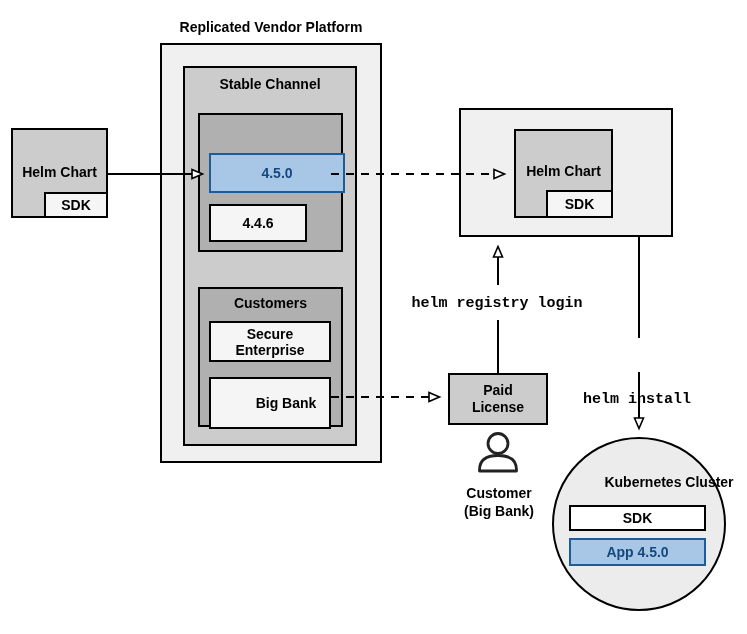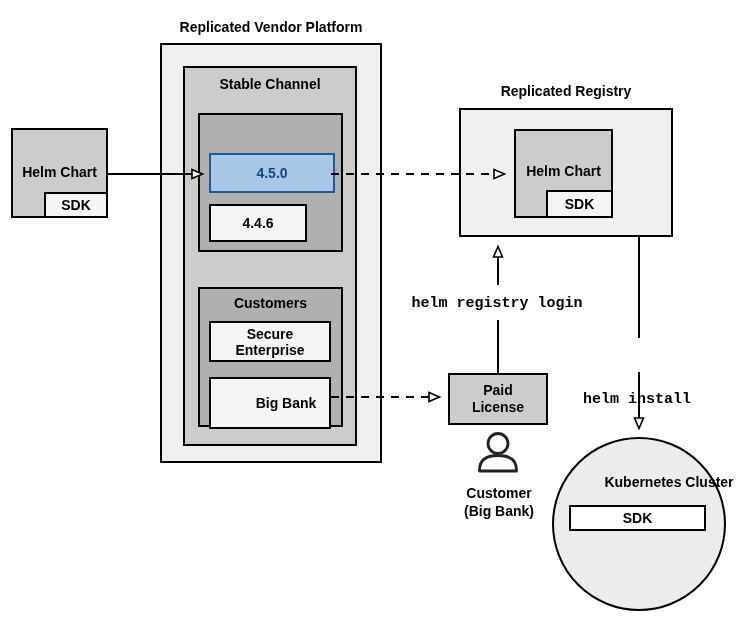--- a/index.html
+++ b/index.html
@@ -23,21 +23,21 @@
   .fill-white{background:#ffffff;}
   .fill-blue{background:#a8c7e7;border-color:#1c5c99;color:#15497e;}
 
   
   .platform-title{left:160px;top:19px;width:222px;}
   .platform-box{left:160px;top:43px;width:222px;height:420px;}
   .stable-box{left:183px;top:66px;width:174px;height:380px;}
   .stable-title{left:183px;top:76px;width:174px;}
   .relhist-box{left:198px;top:113px;width:145px;height:139px;}
   .relhist-title{left:198px;top:122px;width:145px;}
-  .v450-box{left:209px;top:153px;width:126px;height:40px;}
+  .v450-box{left:209px;top:153px;width:136px;height:40px;}
   .v446-box{left:209px;top:204px;width:98px;height:38px;}
   .customers-box{left:198px;top:287px;width:145px;height:140px;}
   .customers-title{left:198px;top:295px;width:145px;}
   .secure-box{left:209px;top:321px;width:122px;height:41px;}
   .bigbank-box{left:209px;top:377px;width:122px;height:52px;padding-left:32px;}
 
   
   .srcchart-box{left:11px;top:128px;width:97px;height:90px;}
   .srcchart-lbl{left:11px;top:164px;width:97px;}
   .srcsdk-box{left:44px;top:192px;width:64px;height:26px;}
@@ -85,41 +85,41 @@
   <div class="box fill-dark customers-box"></div>
   <div class="abs lbl customers-title">Customers</div>
 
   <div class="box fill-item flexc lbl secure-box">Secure Enterprise</div>
   <div class="box fill-item flexc lbl bigbank-box">Big Bank</div>
 
   <div class="box fill-mid srcchart-box"></div>
   <div class="abs lbl srcchart-lbl">Helm Chart</div>
   <div class="box fill-item flexc lbl srcsdk-box">SDK</div>
 
-  <div class="abs lbl registry-title">Replicated Registry</div>
   <div class="box fill-lightest registry-box"></div>
   <div class="box fill-mid regchart-box"></div>
   <div class="abs lbl regchart-lbl">Helm Chart</div>
   <div class="box fill-item flexc lbl regsdk-box">SDK</div>
 
   <div class="abs mono cmd-login">helm registry login</div>
   <div class="abs mono cmd-install">helm install</div>
 
   <div class="box fill-mid flexc license-box">
     <div class="lbl license-lbl">Paid License</div>
   </div>
 
   <div class="abs lbl customer-lbl">
     <span>Customer</span><br>
     <span>(Big Bank)</span>
   </div>
 
   <div class="abs fill-lightest cluster-circle" style="background:#ececec;"></div>
   <div class="abs lbl cluster-title">Kubernetes Cluster</div>
   <div class="box fill-white flexc lbl k8ssdk-box">SDK</div>
+  <div class="box fill-blue flexc lbl k8sapp-box">App 4.5.0</div>
 
   <svg class="overlay" width="747" height="634" viewBox="0 0 747 634">
     <defs>
       <marker id="arrow" markerUnits="userSpaceOnUse" markerWidth="14" markerHeight="12" refX="11.5" refY="6" orient="auto">
         <path d="M1.5,1.5 L12,6 L1.5,10.5 Z" fill="#fff" stroke="#000" stroke-width="1.6"></path>
       </marker>
     </defs>
 
     <line x1="108" y1="174" x2="202" y2="174" stroke="#000" stroke-width="2" marker-end="url(#arrow)"></line>
 

